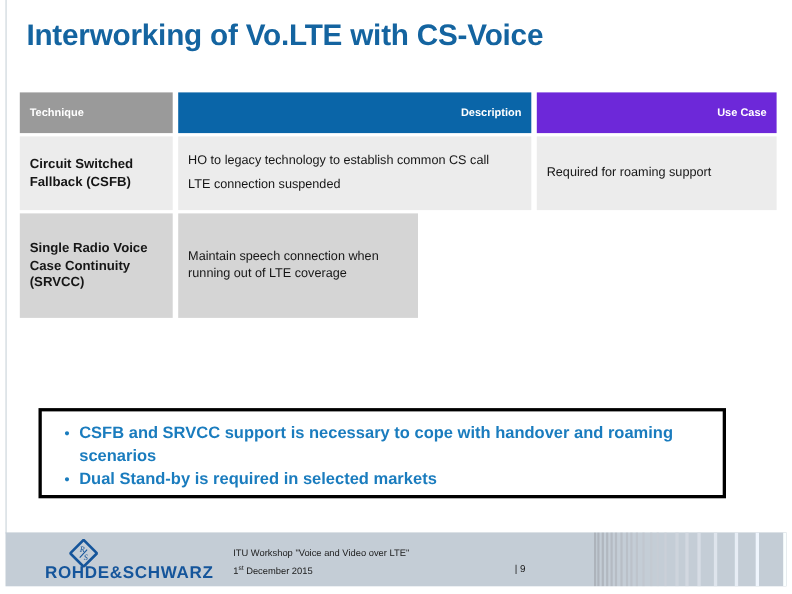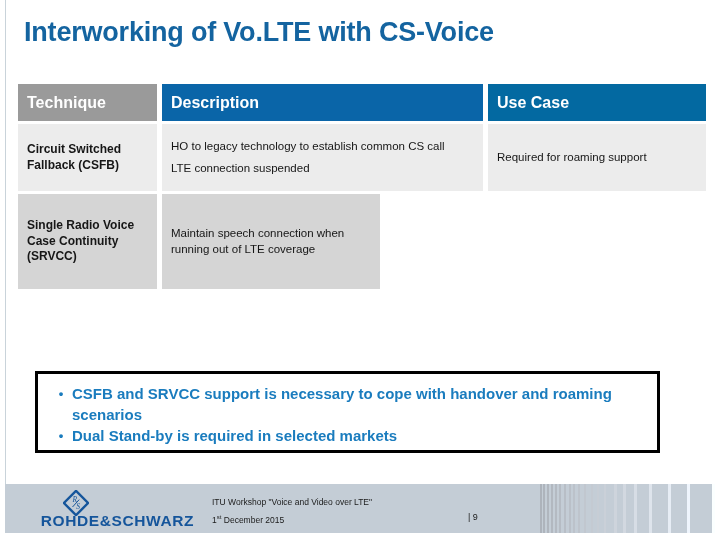--- a/index.html
+++ b/index.html
@@ -66,29 +66,29 @@
     flex-direction: column;
     justify-content: center;
   }
   .c1 { width: 139px; margin-right: 5px; }
   .c2 { width: 321px; margin-right: 5px; }
   .c3 { width: 218px; }
 
   
   .hrow .cell {
     height: 37px;
-    font-size: 16px;
+    font-size: 10px;
     font-weight: bold;
     color: #ffffff;
     justify-content: center;
   }
   .hrow .c1 { background: #9a9a9a; }
   .hrow .c2 { background: #0a65a8; }
-  .hrow .c3 { background: #0369a1; }
-  .hrow .c2 .ctext, .hrow .c3 .ctext { text-align: left; }
+  .hrow .c3 { background: #6d28d9; }
+  .hrow .c2 .ctext, .hrow .c3 .ctext { text-align: right; }
 
   .brow .c1 { font-weight: bold; font-size: 12px; }
   .brow.light .cell { background: #ececec; }
   .brow.dark  .cell { background: #d5d5d5; }
 
   .r1 .cell { height: 56px; }
   .r2 .cell { height: 67px; }
   .r3 .cell { height: 95px; }
 
   .ctext { display: block; }

